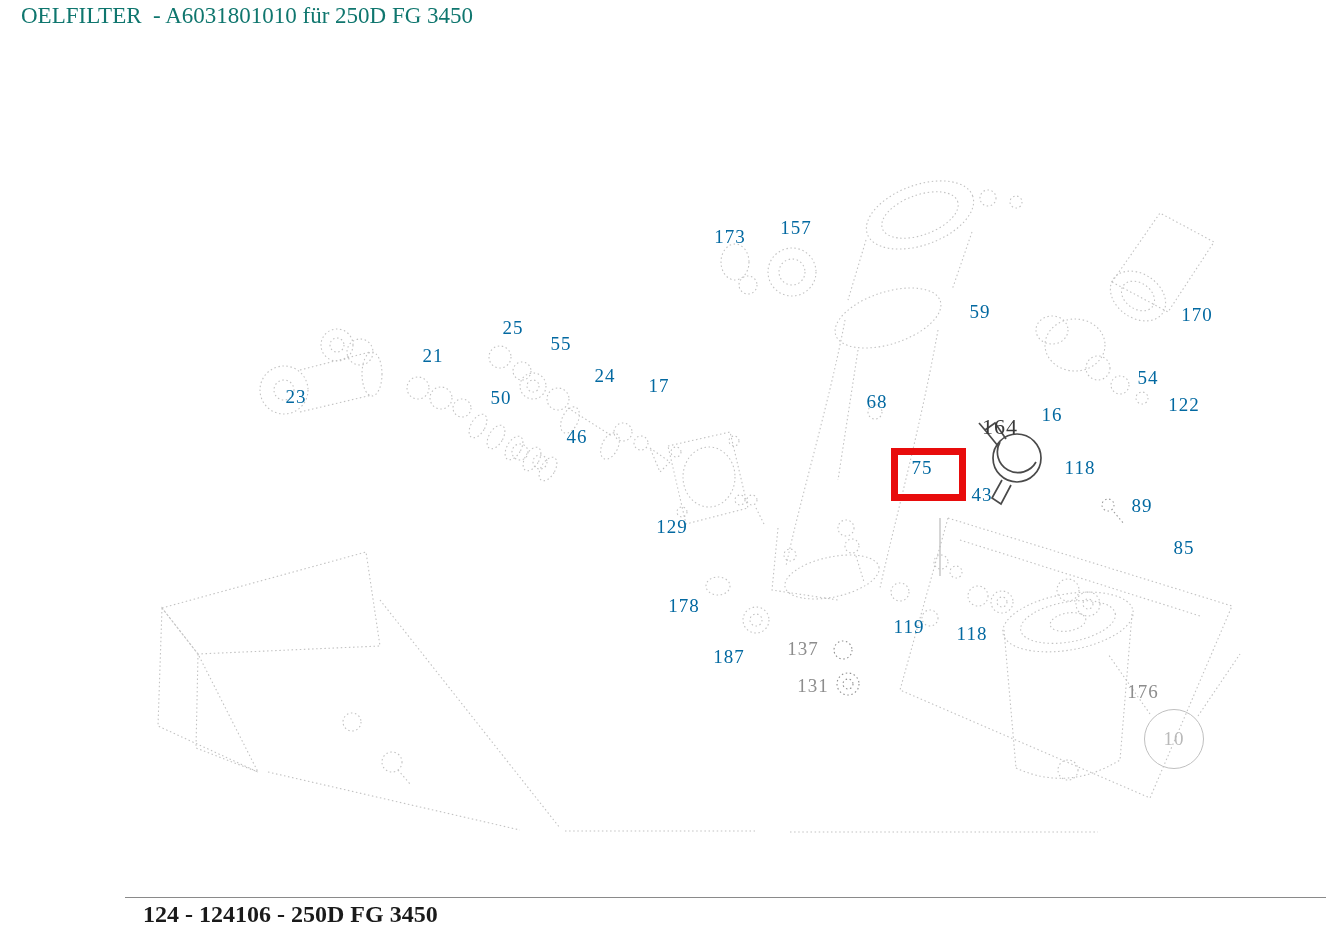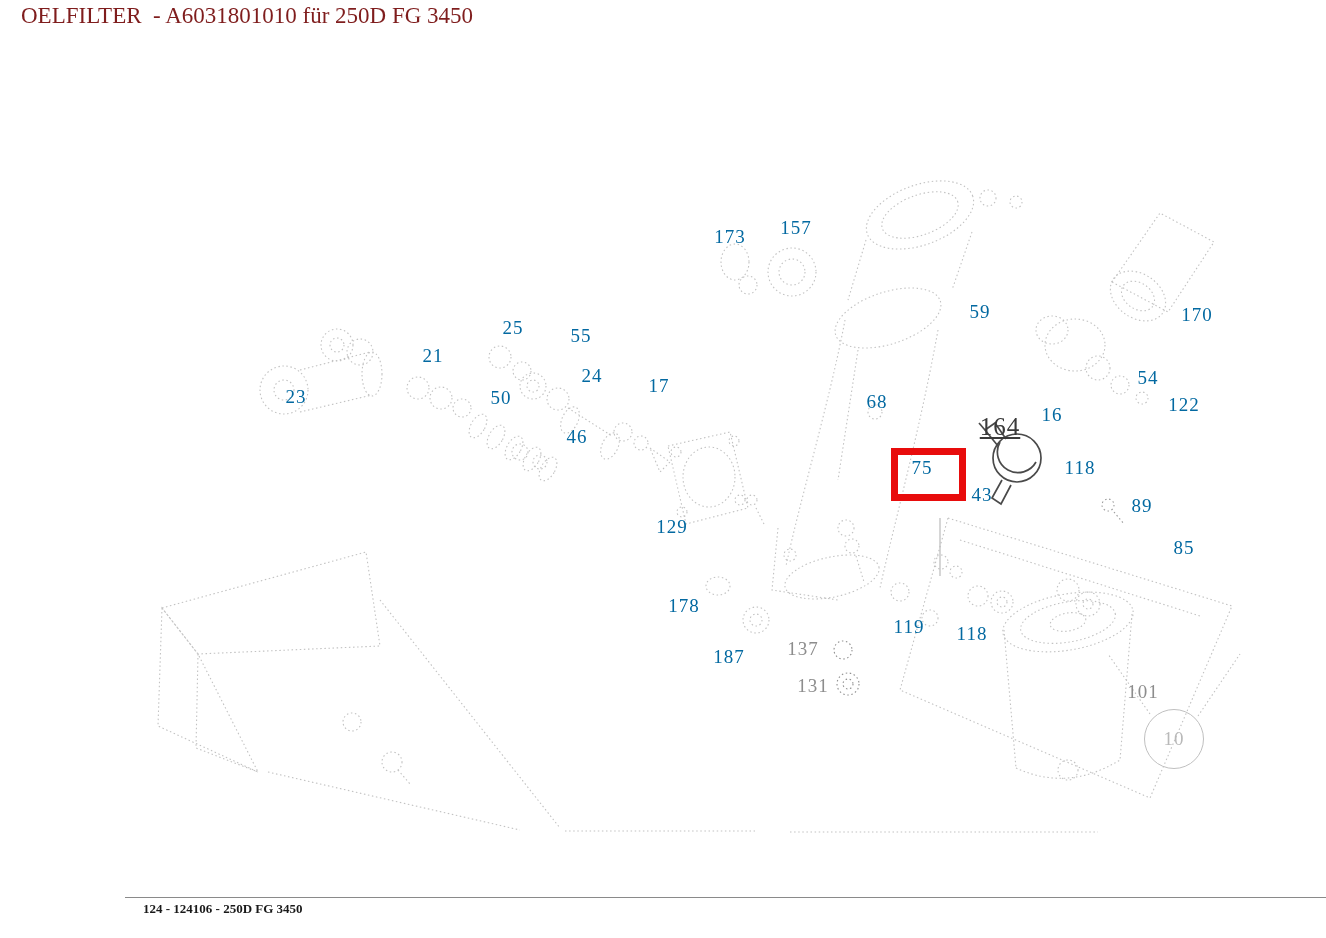--- a/index.html
+++ b/index.html
@@ -1,48 +1,48 @@
 <!DOCTYPE html>
 <html><head>
 <meta charset="utf-8">
 <style>
   html,body{margin:0;padding:0;}
   body{
     width:1326px;height:938px;position:relative;overflow:hidden;
     background:#ffffff;font-family:"Liberation Serif",serif;
   }
   .page-title{
-    position:absolute;left:21px;top:3px;font-size:23px;color:#7f1d1d;
+    position:absolute;left:21px;top:3px;font-size:23px;color:#0f766e;
     font-family:"Liberation Serif",serif;white-space:pre;
   }
   .diagram-area{position:absolute;left:0;top:0;width:1326px;height:938px;}
   svg.lineart{position:absolute;left:0;top:0;pointer-events:none;}
   .label-layer{position:absolute;left:0;top:0;width:100%;height:100%;}
   .part-label{
     position:absolute;transform:translate(-50%,-50%);
     font-family:"Liberation Serif",serif;font-size:19px;letter-spacing:1px;
     user-select:none;white-space:nowrap;
   }
   .part-label.faint{color:#0369a1;}
   .part-label.medium{color:#8d8d8d;}
-  .part-label.dark{color:#3a3a3a;font-size:25px;text-decoration:underline;}
+  .part-label.dark{color:#3a3a3a;font-size:22px;}
   .part-label.balloon{
     width:58px;height:58px;border:1.5px solid #c0c0c0;border-radius:50%;
     display:flex;align-items:center;justify-content:center;color:#b9b9b9;
   }
   .highlight-box{
     position:absolute;border:7px solid #e80c0c;background:transparent;
     box-sizing:content-box;
   }
   .footer-rule{
     position:absolute;left:125px;top:897px;width:1201px;height:0;
     border-top:1px solid #8a8a8a;
   }
   .footer-text{
-    position:absolute;left:143px;top:901px;font-size:13px;font-weight:600;
+    position:absolute;left:143px;top:901px;font-size:24px;font-weight:600;
     color:#1a1a1a;font-family:"Liberation Serif",serif;
   }
 </style>
 </head>
 <body>
 
 <div class="page-title">OELFILTER  - A6031801010 für 250D FG 3450</div>
 
 <div class="diagram-area">
 
@@ -198,36 +198,36 @@
       <span class="part-label faint" style="left: 1148px; top: 378px;">54</span>
       <span class="part-label faint" style="left: 1184px; top: 405px;">122</span>
       <span class="part-label faint" style="left: 1052px; top: 415px;">16</span>
       <span class="part-label dark" style="left: 1000px; top: 427px;">164</span>
       <span class="part-label faint" style="left: 1080px; top: 468px;">118</span>
       <span class="part-label faint" style="left: 1142px; top: 506px;">89</span>
       <span class="part-label faint" style="left: 1184px; top: 548px;">85</span>
       <span class="part-label faint" style="left: 296px; top: 397px;">23</span>
       <span class="part-label faint" style="left: 433px; top: 356px;">21</span>
       <span class="part-label faint" style="left: 513px; top: 328px;">25</span>
-      <span class="part-label faint" style="left: 561px; top: 336px; margin-left: 20px;">55</span>
+      <span class="part-label faint" style="left: 561px; top: 344px;">55</span>
       <span class="part-label faint" style="left: 501px; top: 398px;">50</span>
-      <span class="part-label faint" style="left: 592px; top: 376px;">24</span>
+      <span class="part-label faint" style="left: 605px; top: 376px;">24</span>
       <span class="part-label faint" style="left: 577px; top: 437px;">46</span>
       <span class="part-label faint" style="left: 659px; top: 386px; text-align: center;">17</span>
       <span class="part-label faint" style="left: 672px; top: 527px;">129</span>
       <span class="part-label faint" style="left: 877px; top: 402px;">68</span>
       <span class="part-label faint" style="left: 982px; top: 495px;">43</span>
       <span class="part-label faint" style="left: 922px; top: 468px;">75</span>
       <span class="part-label faint" style="left: 909px; top: 627px;">119</span>
       <span class="part-label faint" style="left: 972px; top: 634px;">118</span>
       <span class="part-label faint" style="left: 684px; top: 606px;">178</span>
       <span class="part-label faint" style="left: 729px; top: 657px;">187</span>
       <span class="part-label medium" style="left: 803px; top: 649px;">137</span>
       <span class="part-label medium" style="left: 813px; top: 686px;">131</span>
-      <span class="part-label medium" style="left: 1143px; top: 692px;">101</span>
+      <span class="part-label medium" style="left: 1143px; top: 692px;">176</span>
       <span class="part-label faint balloon" style="left: 1174px; top: 739px;">10</span>
     </div>
 
   <div class="highlight-box" style="left: 891px; top: 448px; width: 61px; height: 39px; border-color: rgb(232, 12, 12);"></div>
 </div>
 
 <div class="footer-rule"></div>
 <div class="footer-text">124 - 124106 - 250D FG 3450</div>
 
 </body></html>

